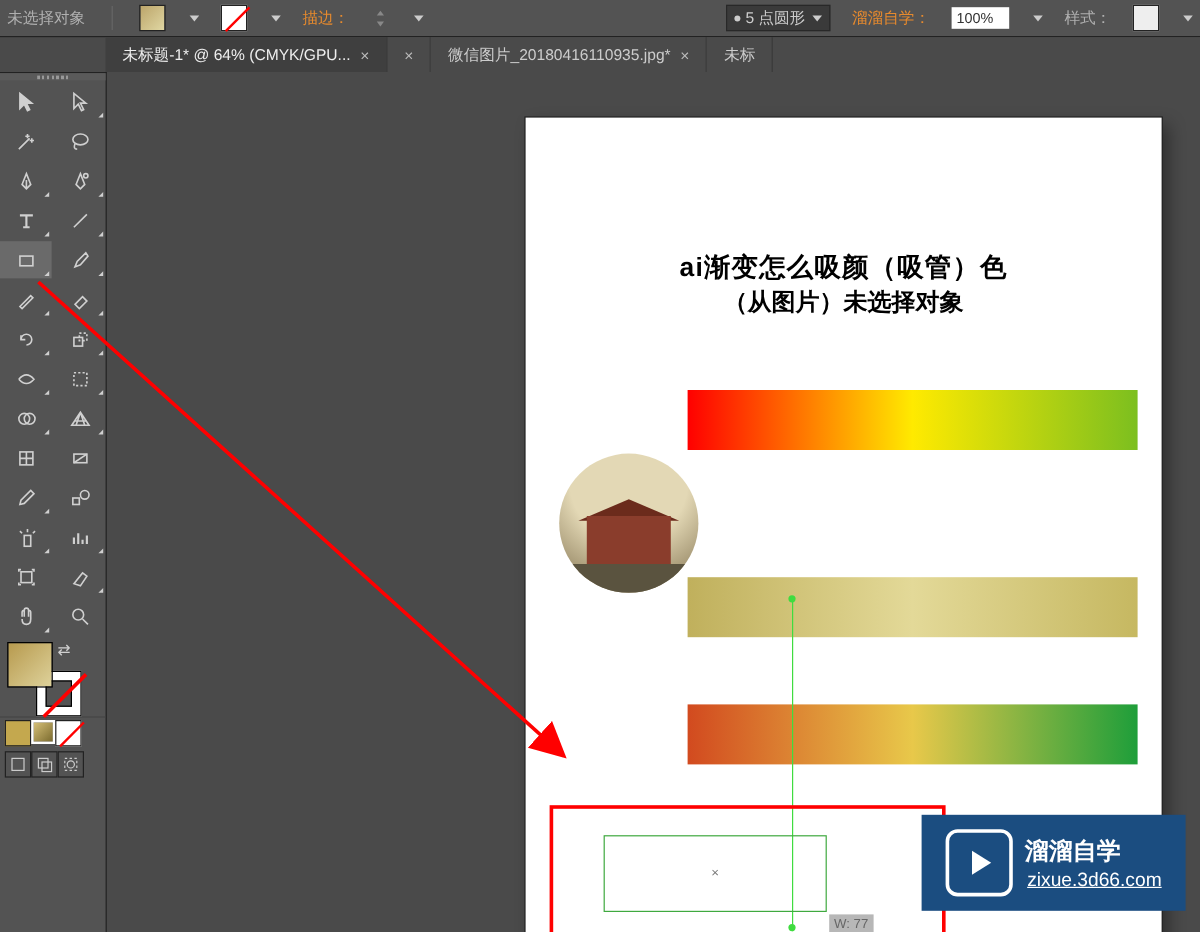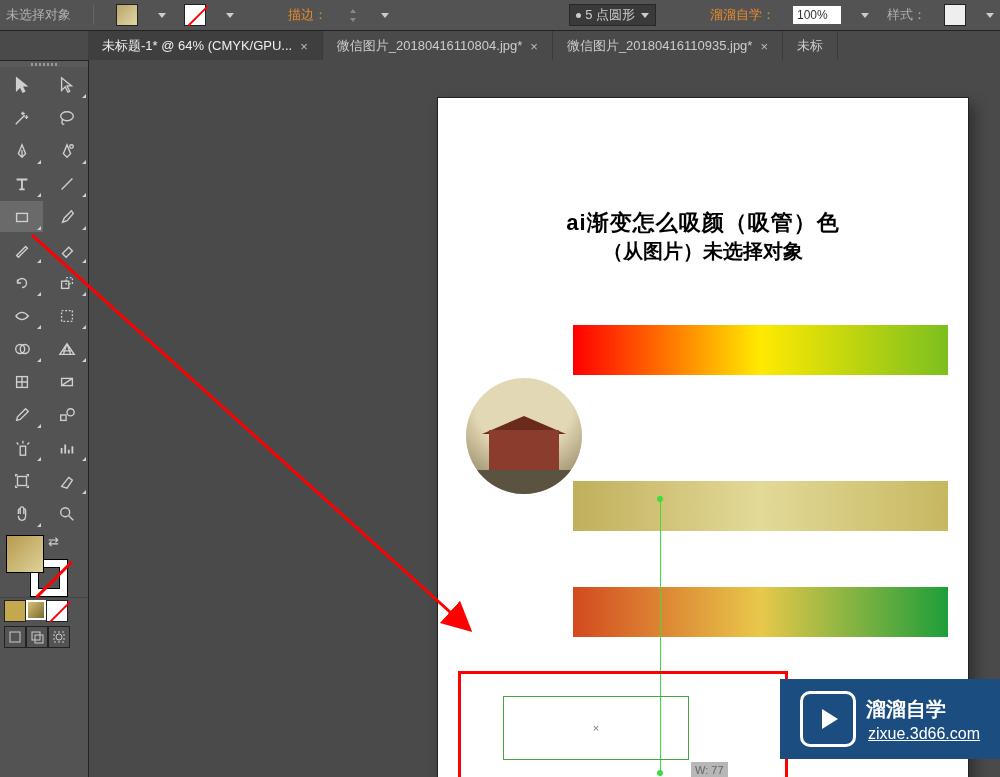--- a/index.html
+++ b/index.html
@@ -17,21 +17,21 @@
     height: 30px;
     background: #535353;
     border-bottom: 1px solid #222;
     display: flex;
     align-items: center;
     padding: 0 6px;
     gap: 18px;
     font-size: 13px;
   }
   .ctrl-label { color: #b0b0b0; }
-  .ctrl-label.orange { color: #e68a2e; margin-left: 36px; }
+  .ctrl-label.orange { color: #e68a2e; }
   .swatch {
     width: 20px; height: 20px;
     border: 1px solid #222;
     display: inline-block;
   }
   .fill-swatch {
     background: linear-gradient(135deg,#bca56a,#e0d7a3);
   }
   .stroke-swatch {
     background: #fff;
@@ -338,21 +338,21 @@
     position:absolute;
     left:0; top:0;
     width:100%; height:100%;
     pointer-events:none;
     z-index:20;
   }
 
   
   .badge {
     position:absolute;
-    right:0; bottom:18px;
+    right:12px; bottom:18px;
     width:220px; height:80px;
     background:#1b4d80;
     display:flex;
     align-items:center;
     justify-content:center;
     gap:10px;
     z-index:30;
   }
   .badge .play {
     width:50px; height:50px;
@@ -413,21 +413,20 @@
   <span class="style-sw"></span>
   <span class="dd-arrow"></span>
 </div>
 
 <div class="tabs-bar" style="margin-left:88px;">
   <div class="tab active">
     <span>未标题-1* @ 64% (CMYK/GPU...</span>
     <span class="close">×</span>
   </div>
   <div class="tab">
-    <span>微信图片_20180416110804.jpg*</span>
     <span class="close">×</span>
   </div>
   <div class="tab">
     <span>微信图片_20180416110935.jpg*</span>
     <span class="close">×</span>
   </div>
   <div class="tab">
     <span>未标</span>
   </div>
 </div>

